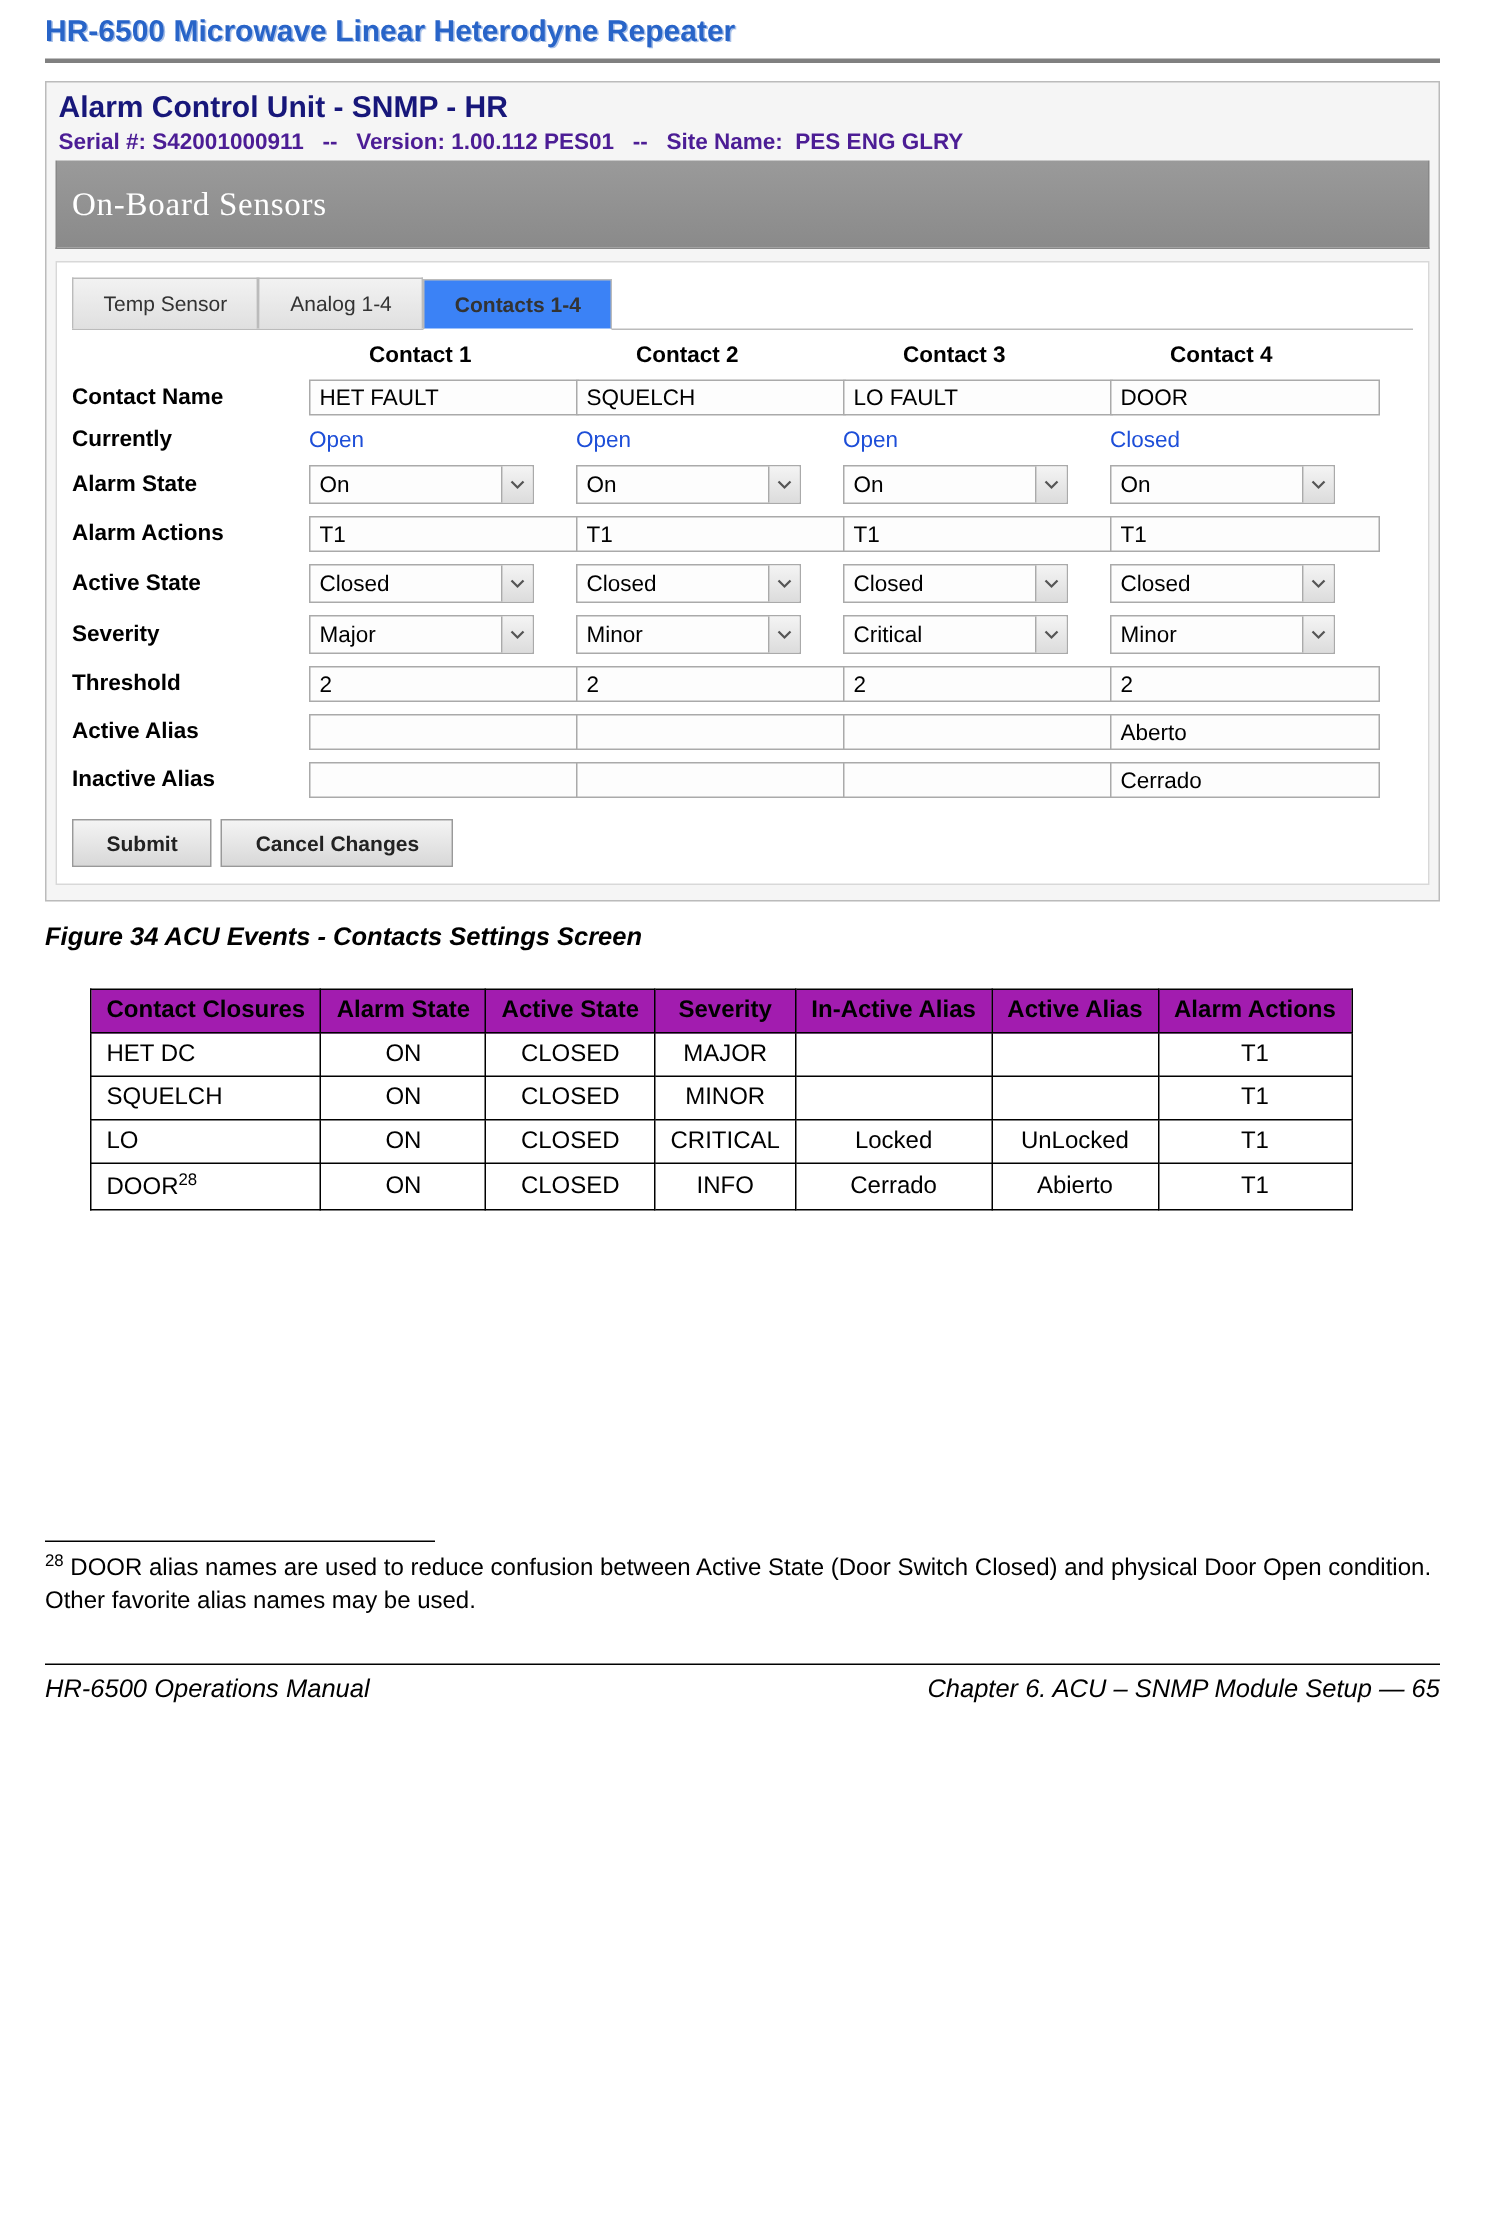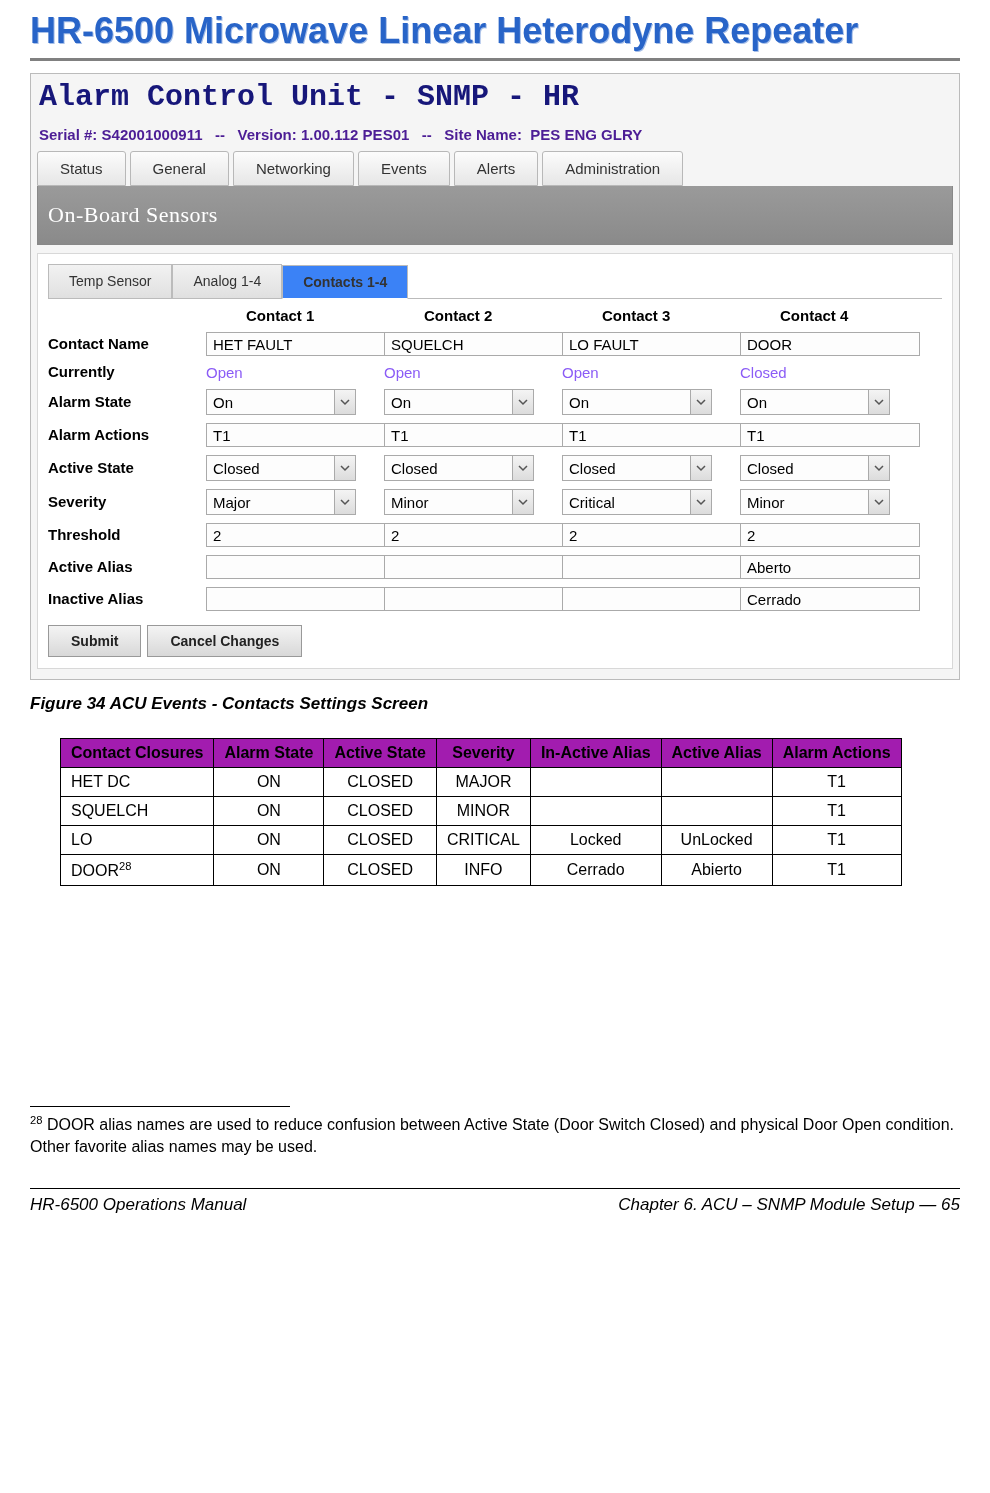--- a/index.html
+++ b/index.html
@@ -9,43 +9,43 @@
     background: #fff;
     color: #000;
     width: 990px;
   }
   .page {
     padding: 10px 30px 20px 30px;
     box-sizing: border-box;
   }
   .doc-title {
     color: #2864c8;
-    font-size: 36px;
+    font-size: 20px;
     font-weight: bold;
     text-shadow: 1px 1px 0 #a8c0e8;
     margin: 0 0 6px 0;
     font-style: normal;
   }
   .title-rule {
     border: none;
     border-top: 3px solid #808080;
     margin: 0 0 12px 0;
   }
   .acu-panel {
     border: 1px solid #bbb;
     background: #f5f5f5;
     padding: 4px 6px 10px 6px;
     margin-bottom: 14px;
   }
   .acu-heading {
     color: #17177a;
-    font-family: Liberation Mono, monospace;
-    font-size: 30px;
-    font-weight: bold;
-    margin: 2px 0 12px 2px;
+    font-family: Liberation Sans, sans-serif;
+    font-size: 20px;
+    font-weight: bold;
+    margin: 2px 0 2px 2px;
   }
   .acu-subheading {
     color: #4c1d95;
     font-size: 15px;
     font-weight: bold;
     margin: 0 0 4px 2px;
   }
   .main-tabs {
     display: flex;
     gap: 4px;
@@ -107,21 +107,21 @@
   }
   .form-grid .hcell {
     font-weight: bold;
     margin-left: 40px;
   }
   .form-grid .rowlabel {
     font-weight: bold;
     line-height: 1.1;
   }
   .form-grid .txt {
-    color: #8b5cf6;
+    color: #1d4ed8;
   }
   .form-grid input.textfield {
     width: 180px;
     height: 24px;
     border: 1px solid #aaa;
     background: #fdfdfd;
     padding: 2px 6px;
     font-size: 15px;
     box-sizing: border-box;
   }
@@ -231,28 +231,20 @@
       <span>Serial #:</span>
       <span>S42001000911</span>
       &nbsp;&nbsp;<span>--</span>&nbsp;&nbsp;
       <span>Version:</span>
       <span>1.00.112 PES01</span>
       &nbsp;&nbsp;<span>--</span>&nbsp;&nbsp;
       <span>Site Name:</span>&nbsp;
       <span>PES ENG GLRY</span>
     </div>
 
-    <div class="main-tabs">
-      <div class="tab">Status</div>
-      <div class="tab">General</div>
-      <div class="tab">Networking</div>
-      <div class="tab">Events</div>
-      <div class="tab">Alerts</div>
-      <div class="tab">Administration</div>
-    </div>
 
     <div class="section-title-bar">On-Board Sensors</div>
 
     <div class="content-card">
       <div class="sub-tabs">
         <div class="subtab">Temp Sensor</div>
         <div class="subtab">Analog 1-4</div>
         <div class="subtab active">Contacts 1-4</div>
       </div>
 

